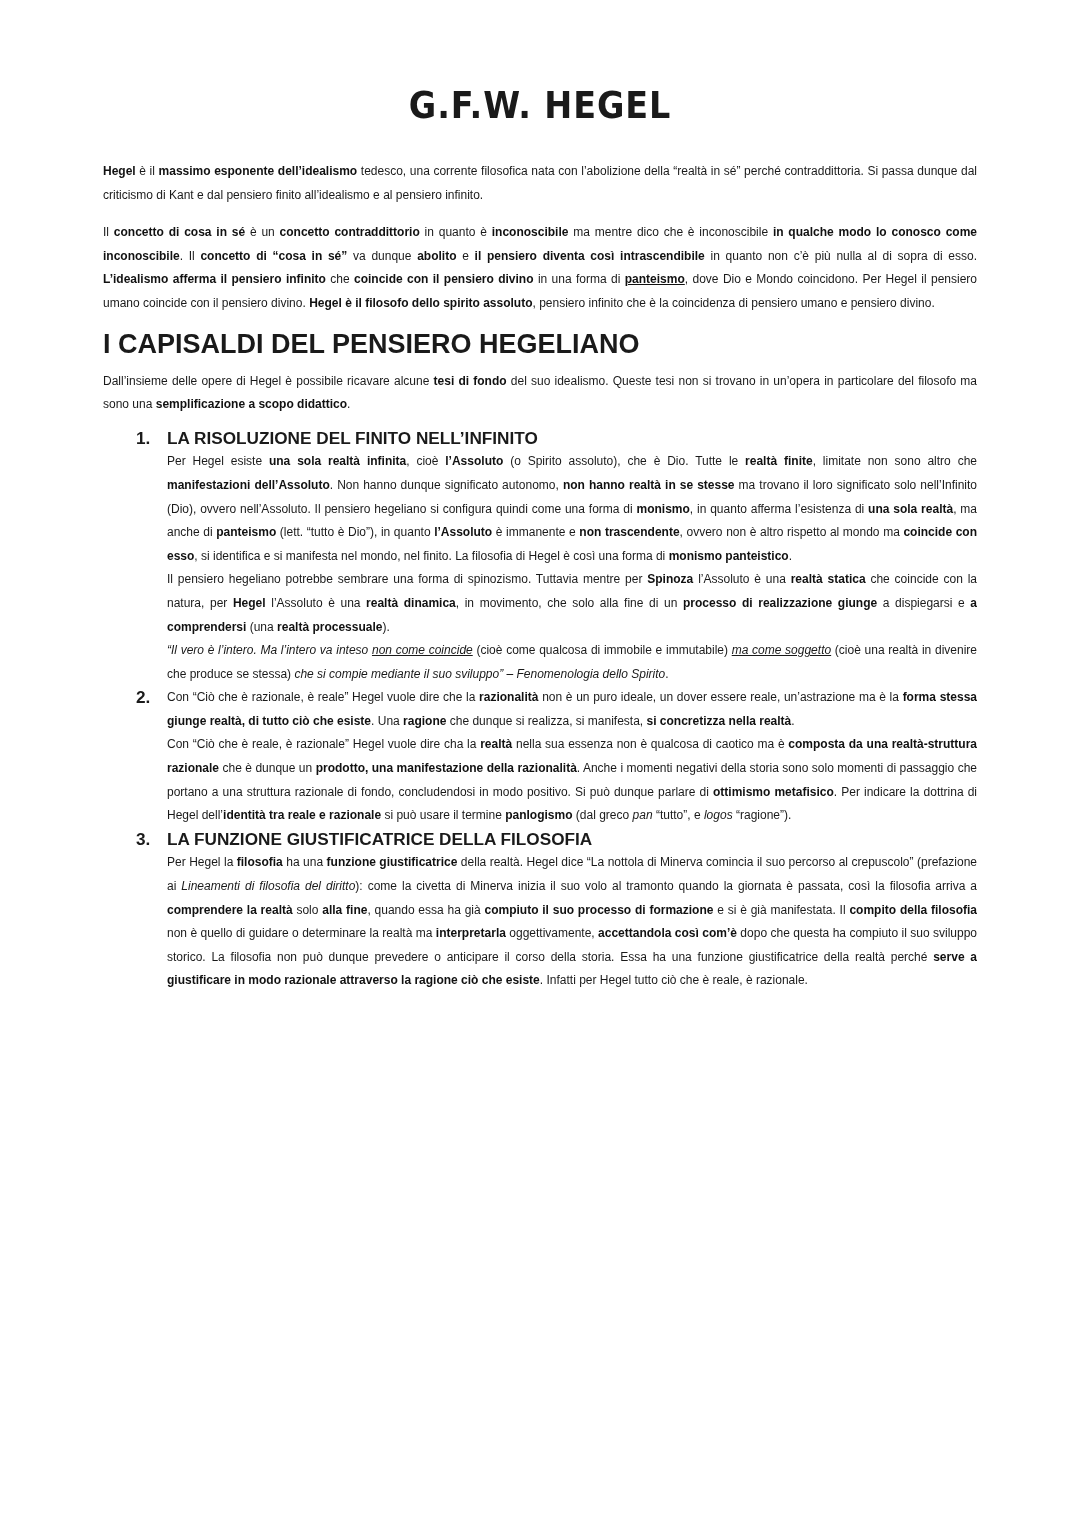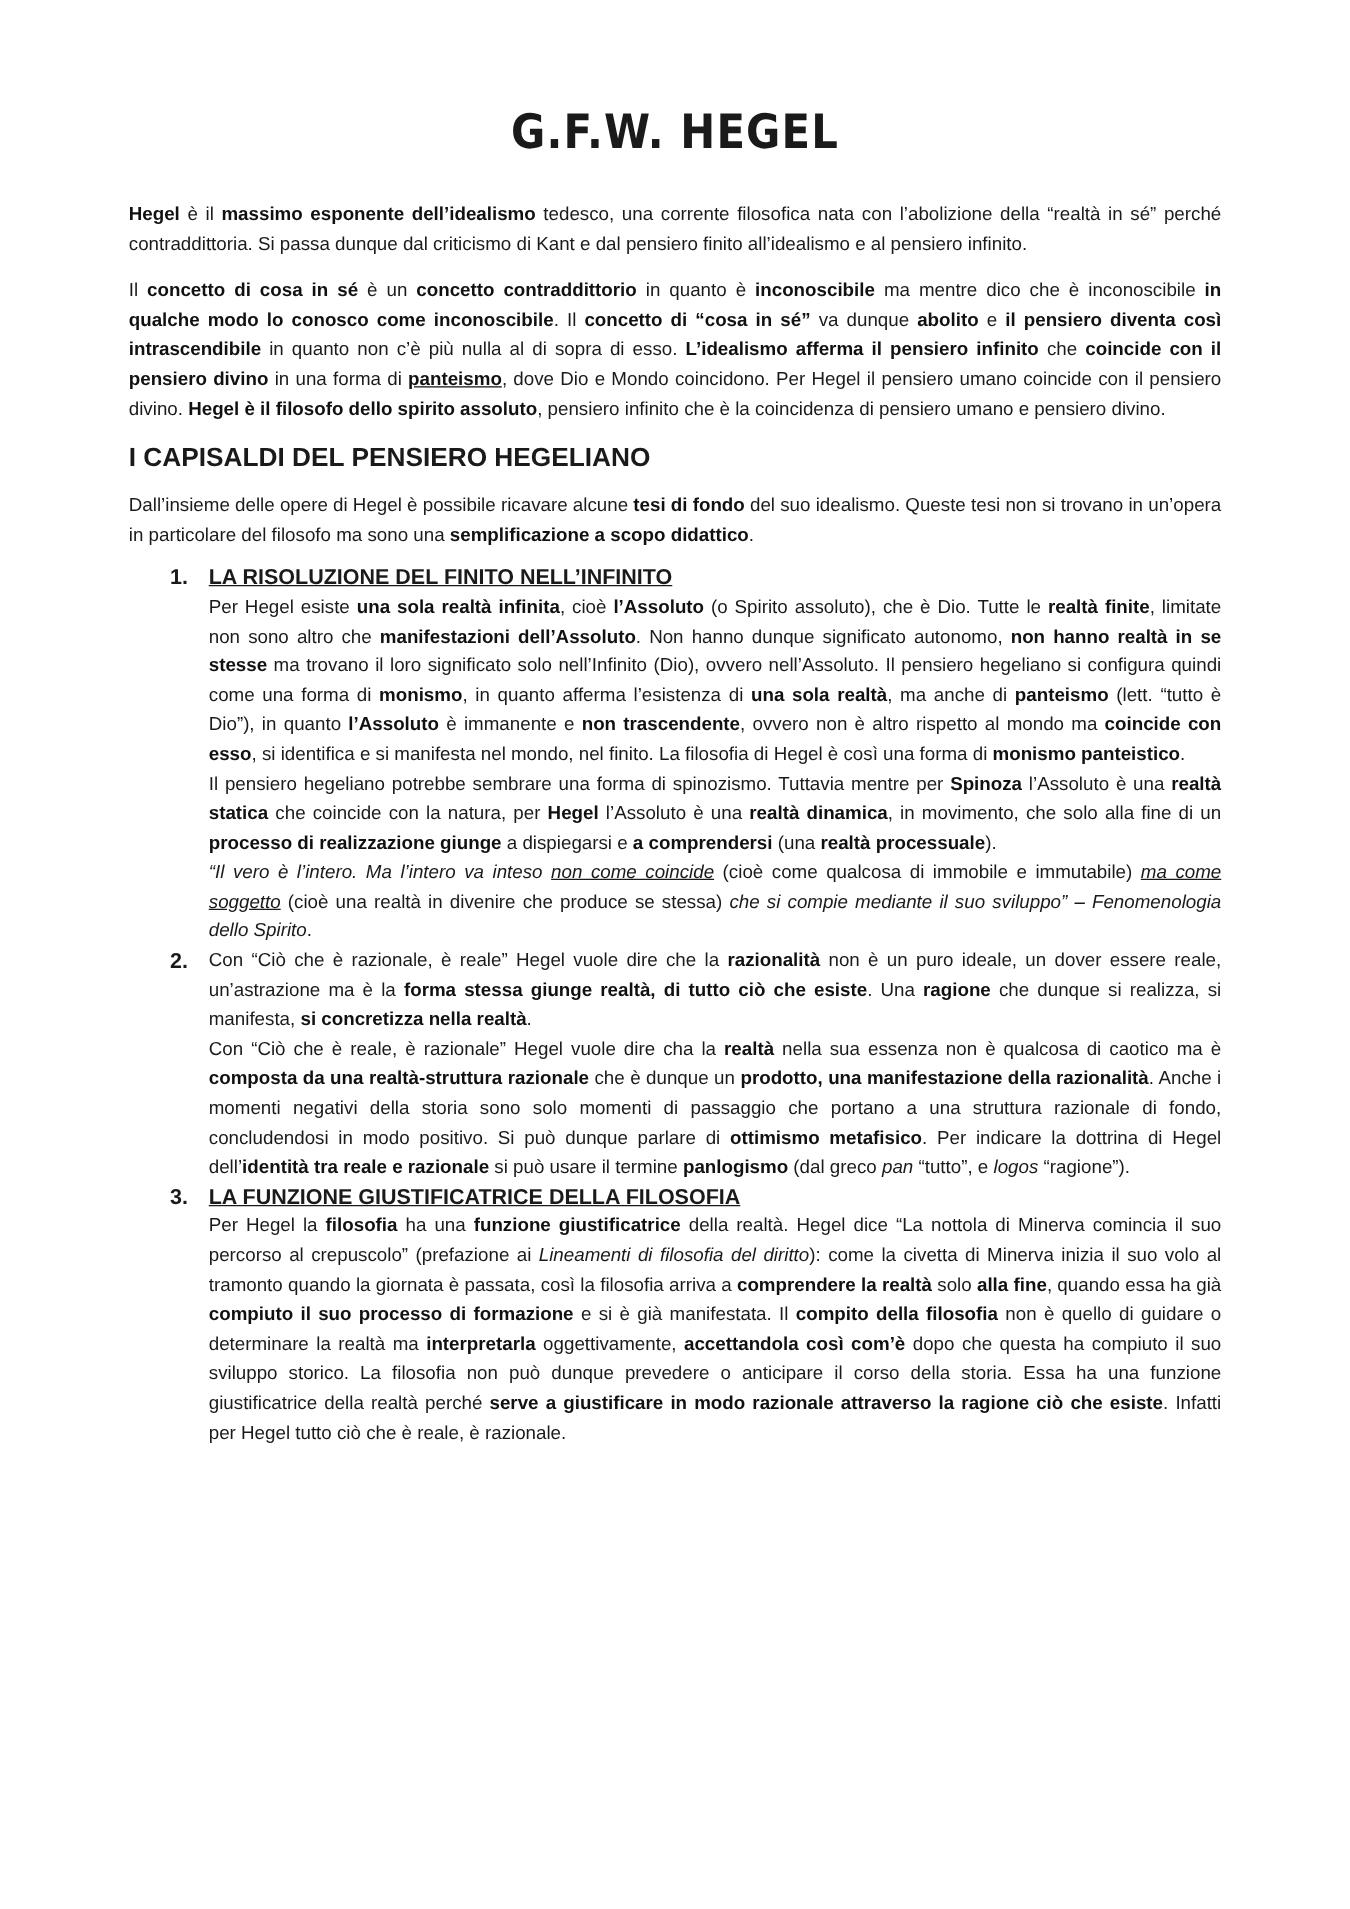--- a/index.html
+++ b/index.html
@@ -2,29 +2,29 @@
 <html><head>
   <meta charset="utf-8">
   <style>
     html, body { margin: 0; padding: 0; background: #ffffff; }
     body { width: 1080px; height: 1527px; overflow: hidden; position: relative;
            font-family: "Liberation Sans", "DejaVu Sans", sans-serif; color: #1a1a1a; }
     .page { position: absolute; left: 103px; top: 80px; width: 874px; }
     .title { text-align: center; font-family: "DejaVu Sans", sans-serif; font-weight: bold;
              font-size: 38px; letter-spacing: 1px; margin: 0 0 30px 0; line-height: 50px;
              transform: scaleX(0.88); }
-    p, .li-body { font-size: 15px; line-height: 23.6px; margin: 0; text-align: justify; }
+    p, .li-body { font-size: 12px; line-height: 23.6px; margin: 0; text-align: justify; }
     .para { margin-bottom: 14px; }
-    h2 { font-size: 21px; font-weight: bold; margin: 8px 0 12px 0; line-height: 28px; }
+    h2 { font-size: 27px; font-weight: bold; margin: 8px 0 12px 0; line-height: 28px; }
     b { font-weight: bold; color: #111; }
     .u { text-decoration: underline; }
     ol { list-style: none; margin: 10px 0 0 0; padding: 0; }
     .li { position: relative; padding-left: 64px; }
     .li-num { position: absolute; left: 33px; top: 0; font-weight: bold; font-size: 17.2px; line-height: 23.6px; }
-    .li-head { font-weight: bold; font-size: 17.2px; line-height: 23.6px; margin: 0; text-decoration: underline; }
+    .li-head { font-weight: bold; font-size: 17.2px; line-height: 23.6px; margin: 0; }
   </style>
 </head>
 <body>
 
 <div class="page">
   <h1 class="title">G.F.W. HEGEL</h1>
 
   <p class="para"><b>Hegel</b> è il <b>massimo esponente dell’idealismo</b> tedesco, una corrente filosofica nata con l’abolizione della “realtà in sé” perché contraddittoria. Si passa dunque dal criticismo di Kant e dal pensiero finito all’idealismo e al pensiero infinito.</p>
   <p class="para">Il <b>concetto di cosa in sé</b> è un <b>concetto contraddittorio</b> in quanto è <b>inconoscibile</b> ma mentre dico che è inconoscibile <b>in qualche modo lo conosco come inconoscibile</b>. Il <b>concetto di “cosa in sé”</b> va dunque <b>abolito</b> e <b>il pensiero diventa così intrascendibile</b> in quanto non c’è più nulla al di sopra di esso. <b>L’idealismo afferma il pensiero infinito</b> che <b>coincide con il pensiero divino</b> in una forma di <b><span class="u">panteismo</span></b>, dove Dio e Mondo coincidono. Per Hegel il pensiero umano coincide con il pensiero divino. <b>Hegel è il filosofo dello spirito assoluto</b>, pensiero infinito che è la coincidenza di pensiero umano e pensiero divino.</p>
 

